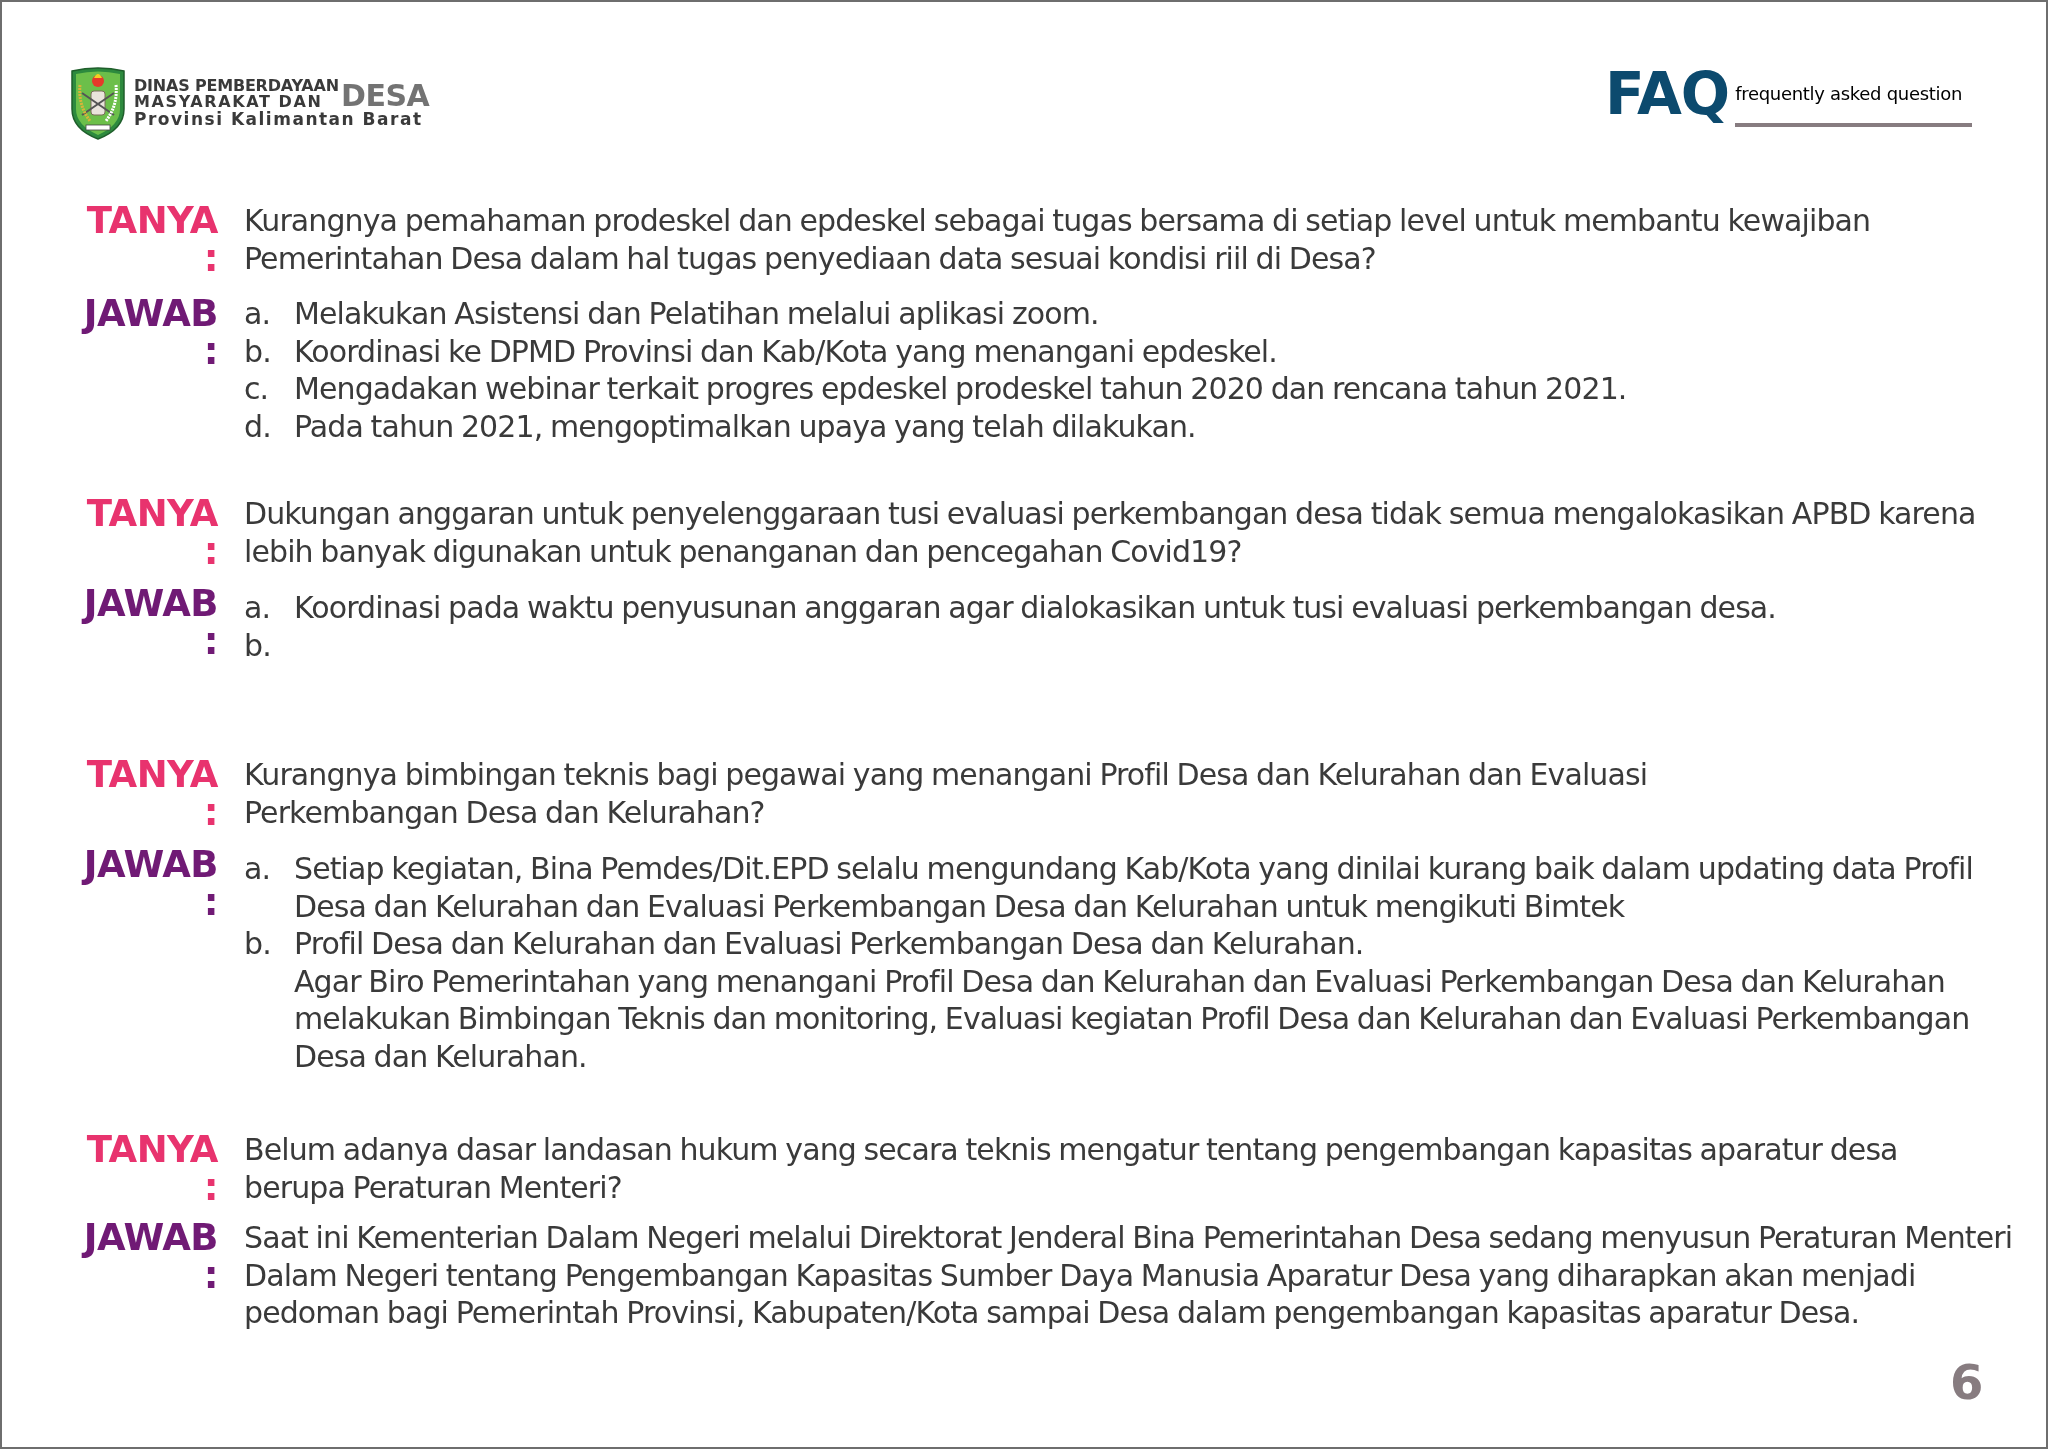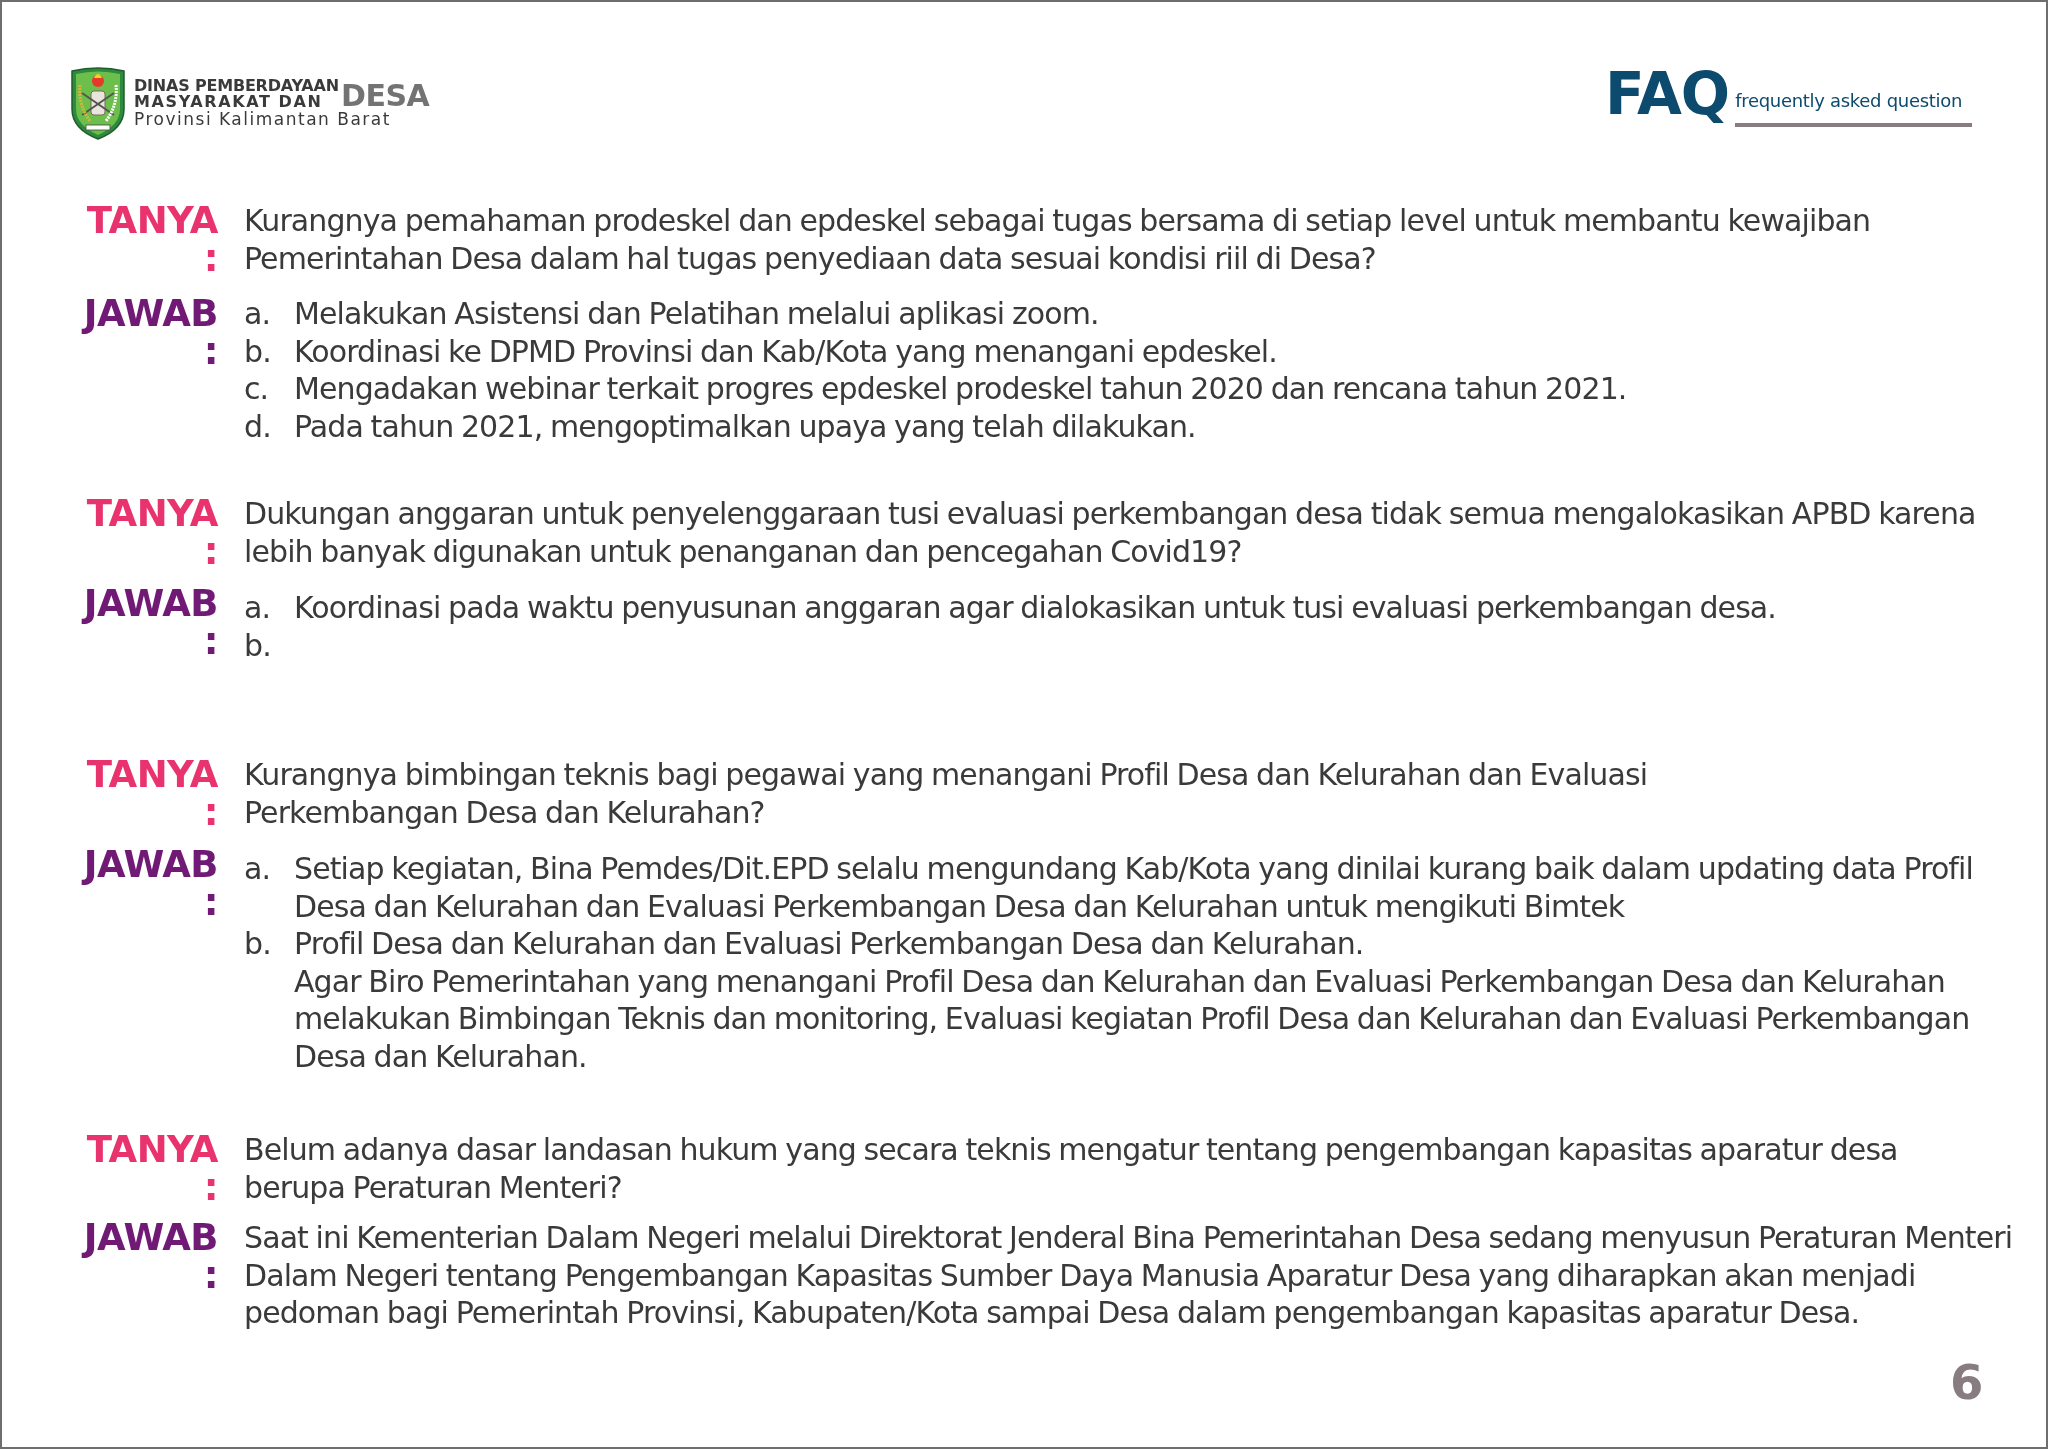--- a/index.html
+++ b/index.html
@@ -20,30 +20,30 @@
     font-size: 16px; line-height: 16px; letter-spacing: -0.2px; white-space: nowrap;
   }
   .org-l2 { letter-spacing: 1.6px; }
   .org-desa {
     position: absolute; left: 207px; top: 3px;
     font-family: "DejaVu Sans", sans-serif; font-weight: bold; color: #737373;
     font-size: 30px; line-height: 30px; letter-spacing: -0.5px;
   }
   .org-l3 {
     font-family: "DejaVu Sans", sans-serif; color: #3a3a3a;
-    font-size: 17px; line-height: 18px; letter-spacing: 1.5px; white-space: nowrap;
+    font-size: 17px; line-height: 18px; letter-spacing: 1.5px; white-space: nowrap; font-weight: bold;
   }
   .faq { position: absolute; left: 1603px; top: 62px; display: flex; align-items: flex-end; }
   .faq-big {
     font-family: "DejaVu Sans", sans-serif; font-weight: bold; color: #0c4a6e;
     font-size: 58px; line-height: 60px; letter-spacing: -1px;
   }
   .faq-sub {
-    font-family: "DejaVu Sans", sans-serif; color: #0c4a6e; font-size: 18px;
-    margin-left: 6px; padding-bottom: 11px; border-bottom: 4px solid #877c80;
+    font-family: "DejaVu Sans", sans-serif; color: #000000; font-size: 18px;
+    margin-left: 6px; padding-bottom: 18px; border-bottom: 4px solid #877c80;
     padding-right: 10px; line-height: 22px; margin-bottom: -3px; letter-spacing: -0.3px;
   }
   
   .qa-row { position: absolute; left: 0; width: 2048px; }
   .label {
     position: absolute; left: 60px; width: 156px; text-align: right;
     font-family: "DejaVu Sans", sans-serif; font-weight: bold; font-size: 37px; line-height: 38px;
     letter-spacing: -0.5px;
   }
   .label.tanya { color: #e8336e; }

